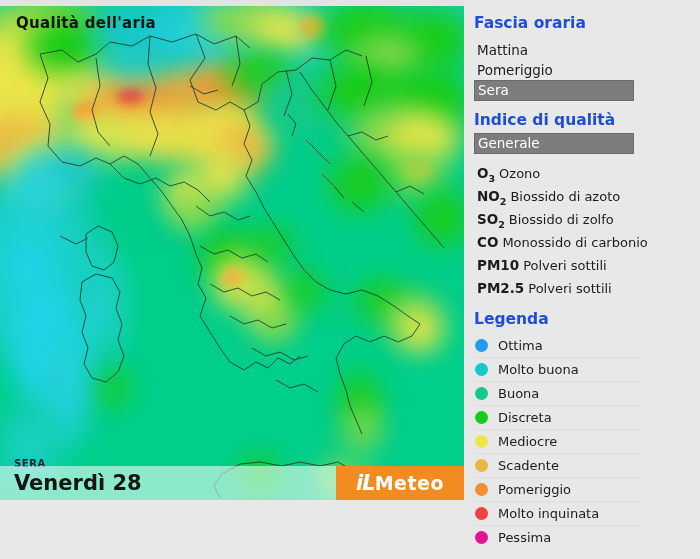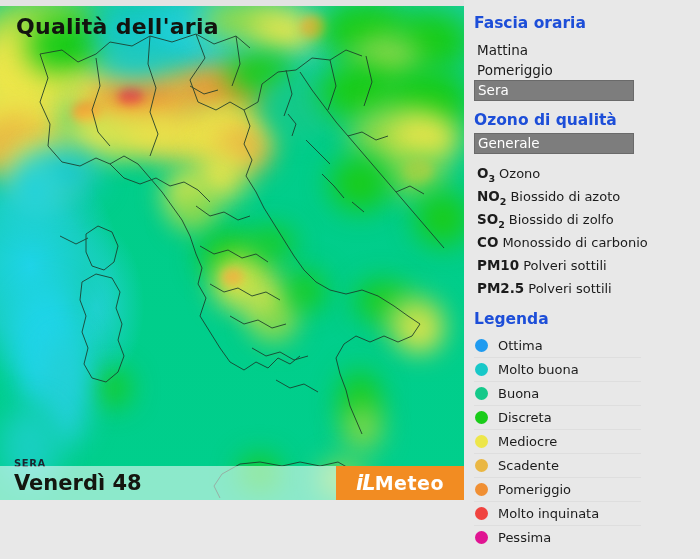--- a/index.html
+++ b/index.html
@@ -75,21 +75,21 @@
     z-index: 20;
     pointer-events: none;
   }
 
   
   .map-title {
     position: absolute;
     left: 16px;
     top: 8px;
     z-index: 30;
-    font-size: 22px;
+    font-size: 15px;
     font-weight: bold;
     color: #12140f;
     letter-spacing: 0.3px;
     font-family: "DejaVu Sans", sans-serif;
   }
   
   .map-watermark {
     position: absolute;
     left: 14px;
     top: 452px;
@@ -350,38 +350,38 @@
           <path d="M330 54 L336 80 L328 104"></path>
           <path d="M366 50 L372 76 L364 100"></path>
         </g>
       </svg>
 
       <div class="map-title">Qualità dell'aria</div>
       <div class="map-watermark">SERA</div>
     </div>
 
     <div class="date-band">
-      <div class="date-text">Venerdì 48</div>
+      <div class="date-text">Venerdì 28</div>
       <div class="logo">
         <span class="logo-text"><span class="il">iL</span><span>Meteo</span></span>
       </div>
     </div>
   </div>
 
   <div class="sidebar">
 
     <div style="position:absolute; left:0; top:14px;" class="section-head">Fascia oraria</div>
 
     <div style="position:absolute; left:0; top:40px;">
       <div class="opt-row">Mattina</div>
       <div class="opt-row">Pomeriggio</div>
       <div class="opt-row selected">Sera</div>
     </div>
 
-    <div style="position:absolute; left:0; top:111px;" class="section-head">Ozono di qualità</div>
+    <div style="position:absolute; left:0; top:111px;" class="section-head">Indice di qualità</div>
 
     <div style="position:absolute; left:0; top:133px;">
       <div class="opt-row selected">Generale</div>
 
       <div class="idx-row" style="margin-top:8px;">
         <span class="sym">O<sub>3</sub></span><span class="desc">Ozono</span>
       </div>
 
       <div class="idx-row">
         <span class="sym">NO<sub>2</sub></span><span class="desc">Biossido di azoto</span>

